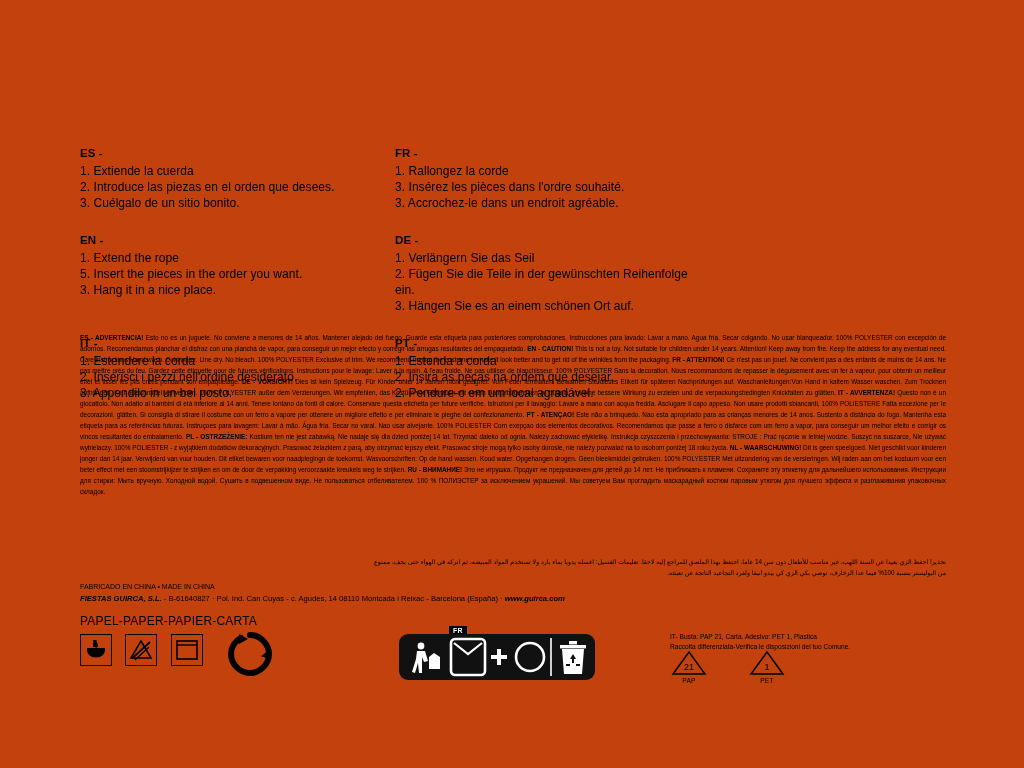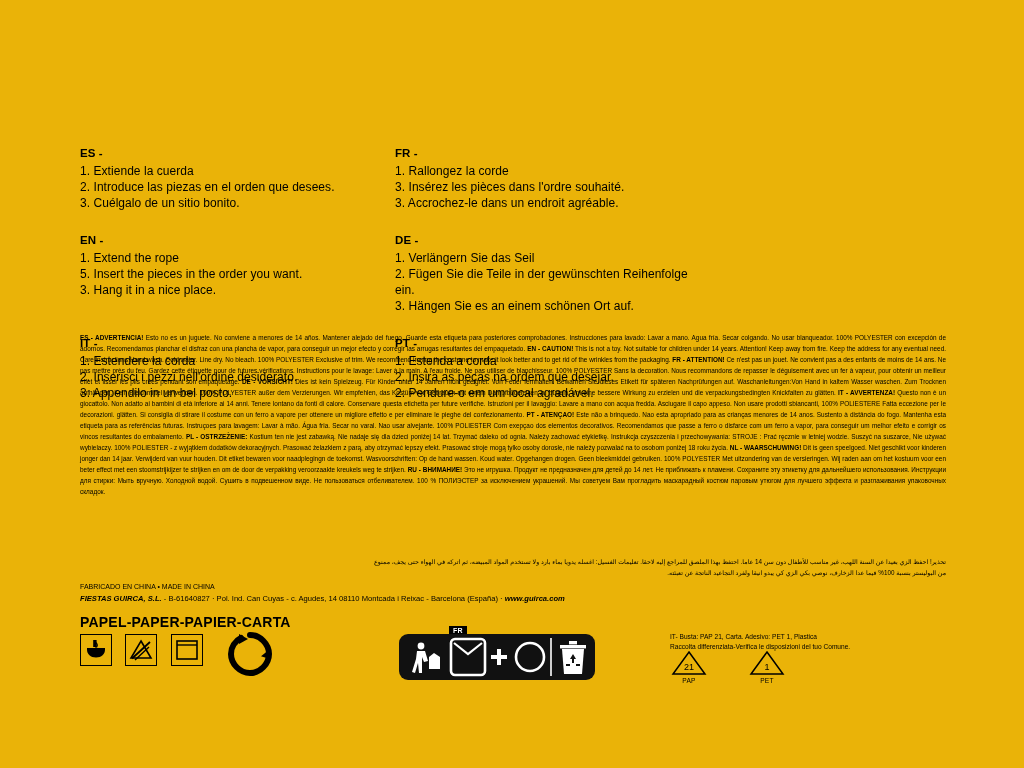--- a/index.html
+++ b/index.html
@@ -13,21 +13,21 @@
     font-family: "Liberation Sans", sans-serif;
     color: #000000;
     position: relative;
     overflow: hidden;
   }
   .page {
     position: absolute;
     left: 0; top: 0;
     width: 1024px;
     height: 768px;
-    background: #eab308;
+    background: #c2410c;
   }
 
   
   .instructions {
     position: absolute;
     left: 80px;
     top: 146px;
     width: 630px;
     display: flex;
     flex-wrap: wrap;
@@ -90,22 +90,22 @@
     font-size: 7.6px;
     line-height: 1.5;
   }
   .company b { font-weight: bold; font-style: italic; }
 
   
   .paper-label {
     position: absolute;
     left: 80px;
     top: 614px;
-    font-size: 14px;
-    font-weight: bold;
+    font-size: 12px;
+    font-weight: normal;
     letter-spacing: 0.2px;
     text-align: right;
   }
 
   
   .symbols {
     position: absolute;
     left: 80px;
     top: 634px;
     height: 44px;

